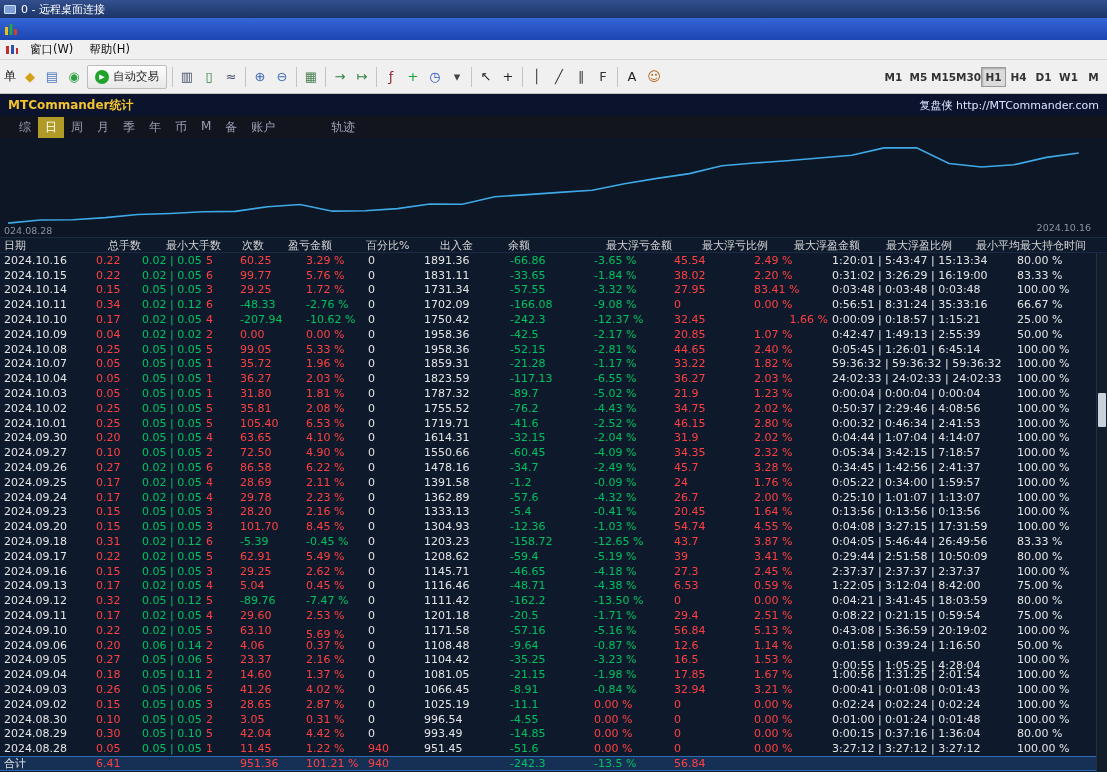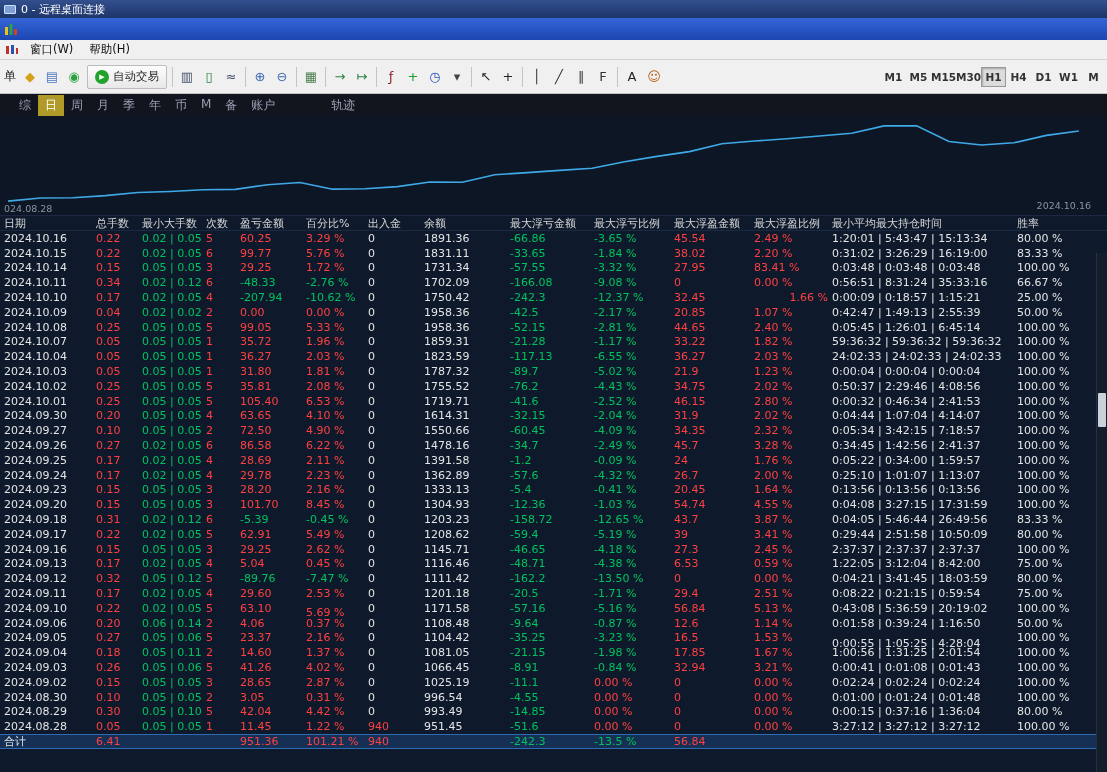--- a/index.html
+++ b/index.html
@@ -52,21 +52,21 @@
   .tab-right { margin-left:42px; color:#9aa0b4; font-size:12px; padding:2px 7px; }
 
   .mtc-chart { height:100px; background:#0c1624; position:relative; border-bottom:1px solid #1b2a42; }
   .mtc-chart svg { position:absolute; inset:0; width:100%; height:100%; }
   .chart-label { position:absolute; color:#8a93a5; font-size:9.5px; }
   .chart-label.start { left:4px; bottom:1px; }
   .chart-label.end { right:16px; bottom:4px; }
 
   .trow { display:grid; grid-template-columns:92px 46px 64px 34px 66px 62px 56px 86px 84px 80px 80px 78px 185px 1fr;
           align-items:center; }
-  .thead { height:15px; color:#d6d6d6; font-size:11px; border-bottom:1px solid #1a2a42; background:#0e1a2c; }
+  .thead { height:15px; color:#d6d6d6; font-size:11px; border-bottom:1px solid #1a2a42; background:#0e1a2c;gap:12px; }
   .tbody .trow { height:14.8px; font-size:11px; }
   .cell { padding-left:4px; white-space:nowrap; overflow:hidden; }
   .total-row { height:15px; font-size:11px; background:#163055;
                border-top:1px solid #2d6cb2; border-bottom:1px solid #2d6cb2; }
 
   
   .vscroll { position:absolute; right:0; top:253px; height:519px; width:11px; background:#141e2b;
              border-left:1px solid #23304a; }
   .vthumb { position:absolute; left:1px; right:1px; top:140px; height:34px; background:#c9d2da; border-radius:1px; }
 </style>
@@ -152,20 +152,24 @@
         <div class="tf">M30</div>
         <div class="tf active">H1</div>
         <div class="tf">H4</div>
         <div class="tf">D1</div>
         <div class="tf">W1</div>
         <div class="tf">M</div>
       </div>
   </div>
 
   <div class="panel">
+    <div class="mtc-header">
+      <span class="mtc-title">MTCommander统计</span>
+      <span class="mtc-watermark">复盘侠 http://MTCommander.com</span>
+    </div>
 
     <div class="mtc-tabs">
       <div style="display:flex;">
           <div class="tab">综</div>
           <div class="tab active">日</div>
           <div class="tab">周</div>
           <div class="tab">月</div>
           <div class="tab">季</div>
           <div class="tab">年</div>
           <div class="tab">币</div>

